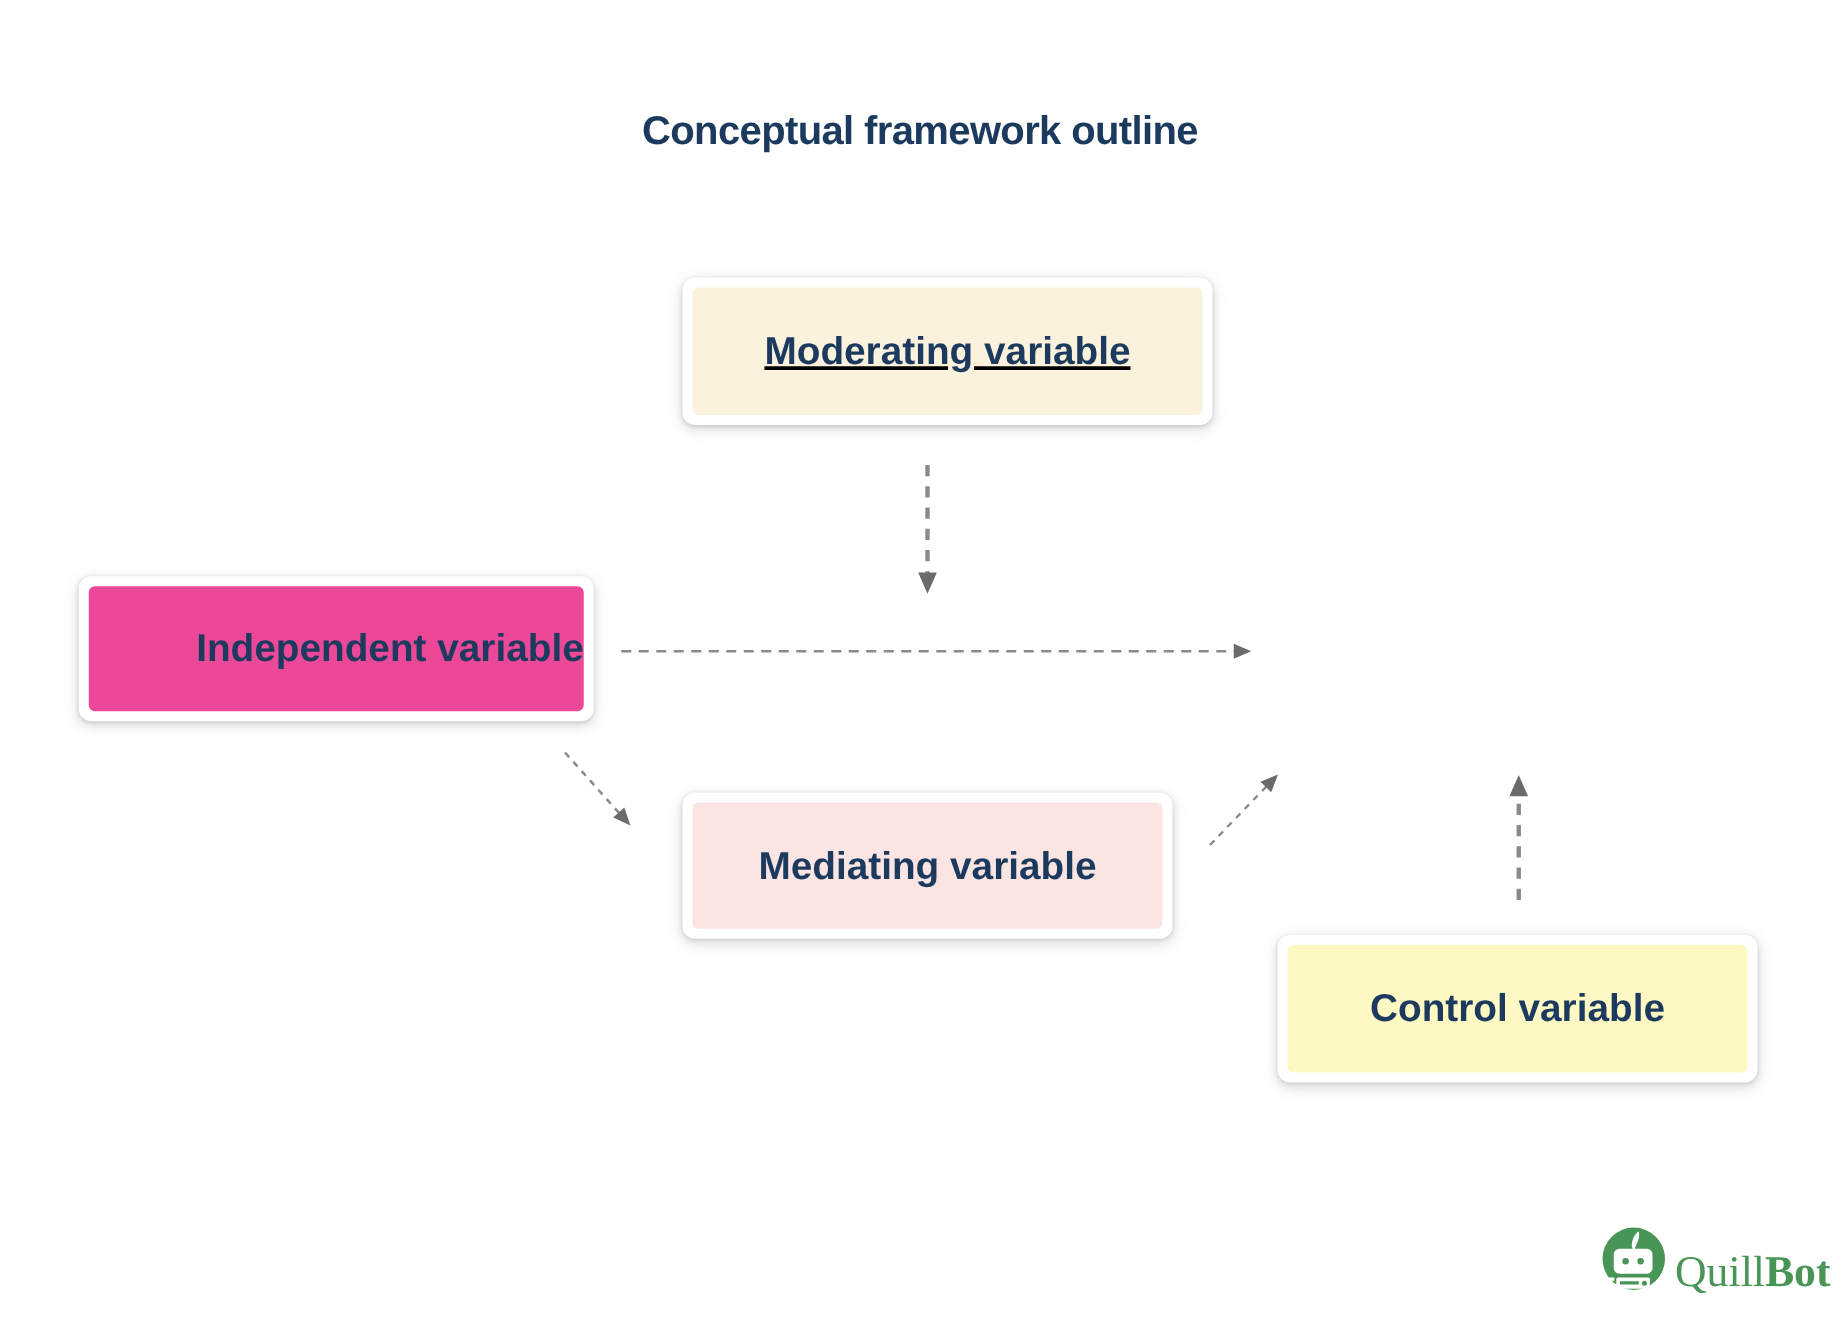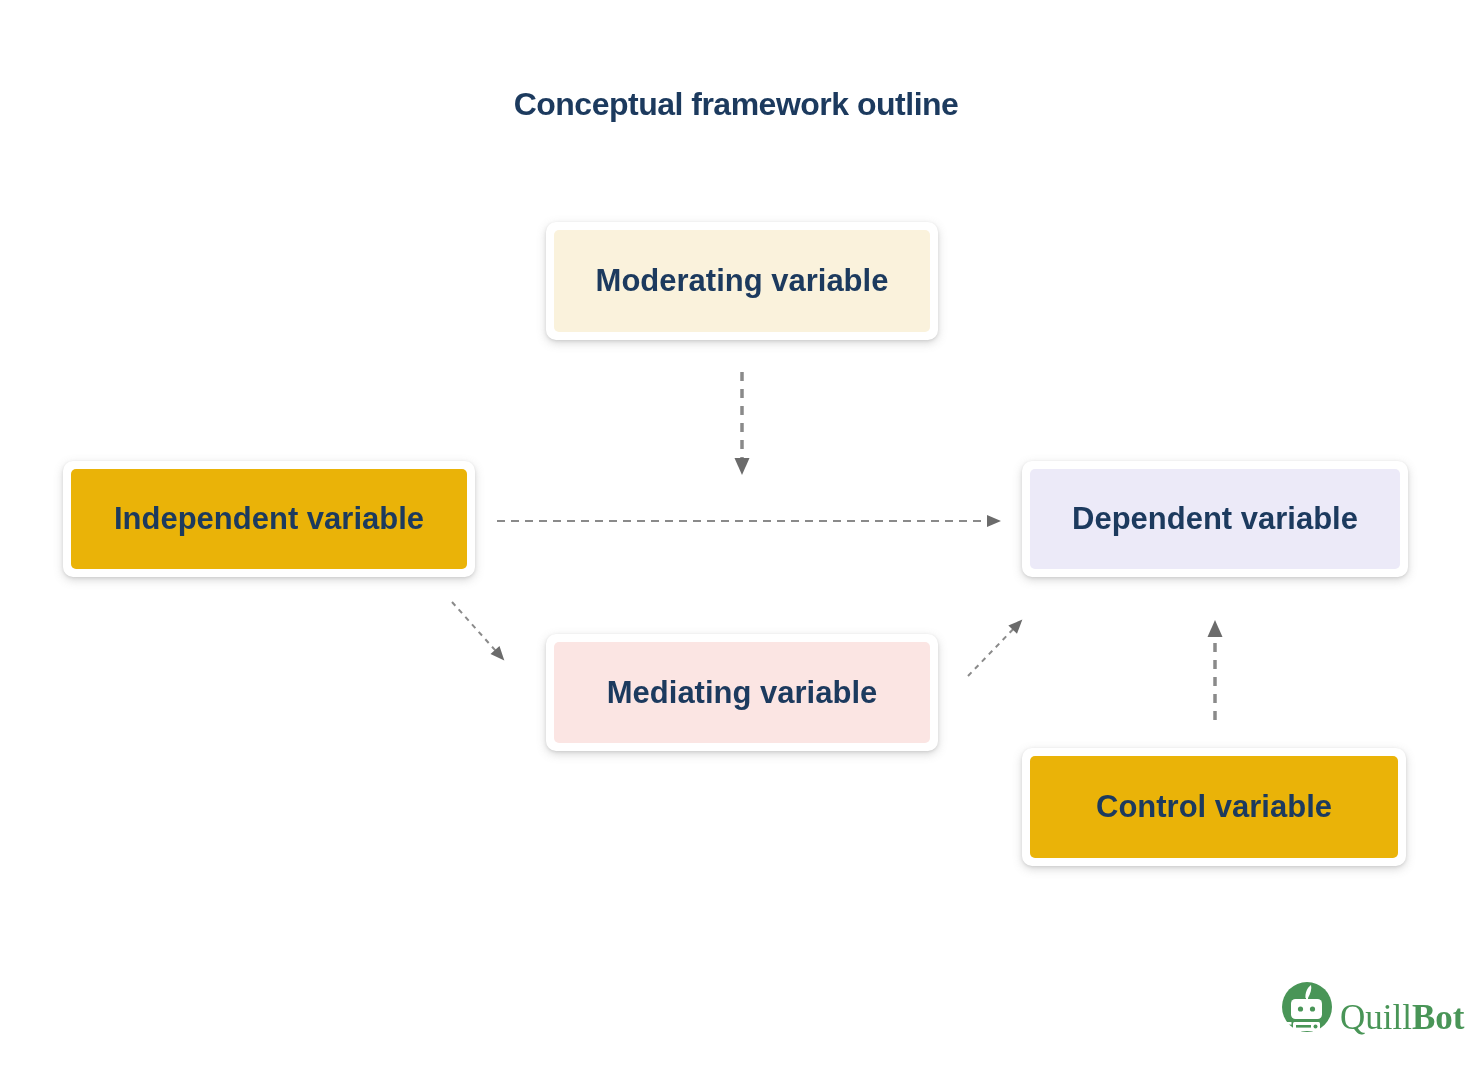--- a/index.html
+++ b/index.html
@@ -35,21 +35,21 @@
     display: flex;
     align-items: center;
     justify-content: center;
   }
   .node-label {
     font-size: 31px;
     font-weight: 600;
     color: var(--text-color, #1C3A5E);
     white-space: nowrap;
   }
-  .node-moderating  { left: 546px;  top: 222px; width: 392px; height: 118px; }
+  .node-moderating  { left: 546px;  top: 222px; width: 424px; height: 118px; text-decoration: underline; }
   .node-independent { left: 63px;   top: 461px; width: 412px; height: 116px; }
   .node-dependent   { left: 1022px; top: 461px; width: 386px; height: 116px; }
   .node-mediating   { left: 546px;  top: 634px; width: 392px; height: 117px; text-align: right; }
   .node-control     { left: 1022px; top: 748px; width: 384px; height: 118px; }
 
   .edges-layer {
     position: absolute;
     left: 0; top: 0;
     width: 1472px; height: 1067px;
     pointer-events: none;
@@ -80,39 +80,34 @@
 
   <div class="title">Conceptual framework outline</div>
 
   <div class="node node-moderating">
     <div class="node-fill" style="background-color: rgb(250, 242, 220);">
       <span class="node-label">Moderating variable</span>
     </div>
   </div>
 
   <div class="node node-independent">
-    <div class="node-fill" style="background-color: #eab308;">
+    <div class="node-fill" style="background-color: #ec4899; justify-content: flex-end;">
       <span class="node-label">Independent variable</span>
     </div>
   </div>
 
-  <div class="node node-dependent">
-    <div class="node-fill" style="background-color: rgb(236, 234, 248);">
-      <span class="node-label">Dependent variable</span>
-    </div>
-  </div>
 
   <div class="node node-mediating">
     <div class="node-fill" style="background-color: rgb(251, 229, 227);">
       <span class="node-label">Mediating variable</span>
     </div>
   </div>
 
   <div class="node node-control">
-    <div class="node-fill" style="background-color: #eab308;">
+    <div class="node-fill" style="background-color: #fef9c3;">
       <span class="node-label">Control variable</span>
     </div>
   </div>
 
   <svg class="edges-layer" viewBox="0 0 1472 1067">
     <defs>
       <marker id="ah-big" markerUnits="userSpaceOnUse" markerWidth="20" markerHeight="18" refX="15" refY="8.5" orient="auto">
         <path d="M1,1 L18,8.5 L1,16 Z" fill="#6B6B6B" stroke="none"></path>
       </marker>
       <marker id="ah-small" markerUnits="userSpaceOnUse" markerWidth="17" markerHeight="15" refX="13" refY="7" orient="auto">

